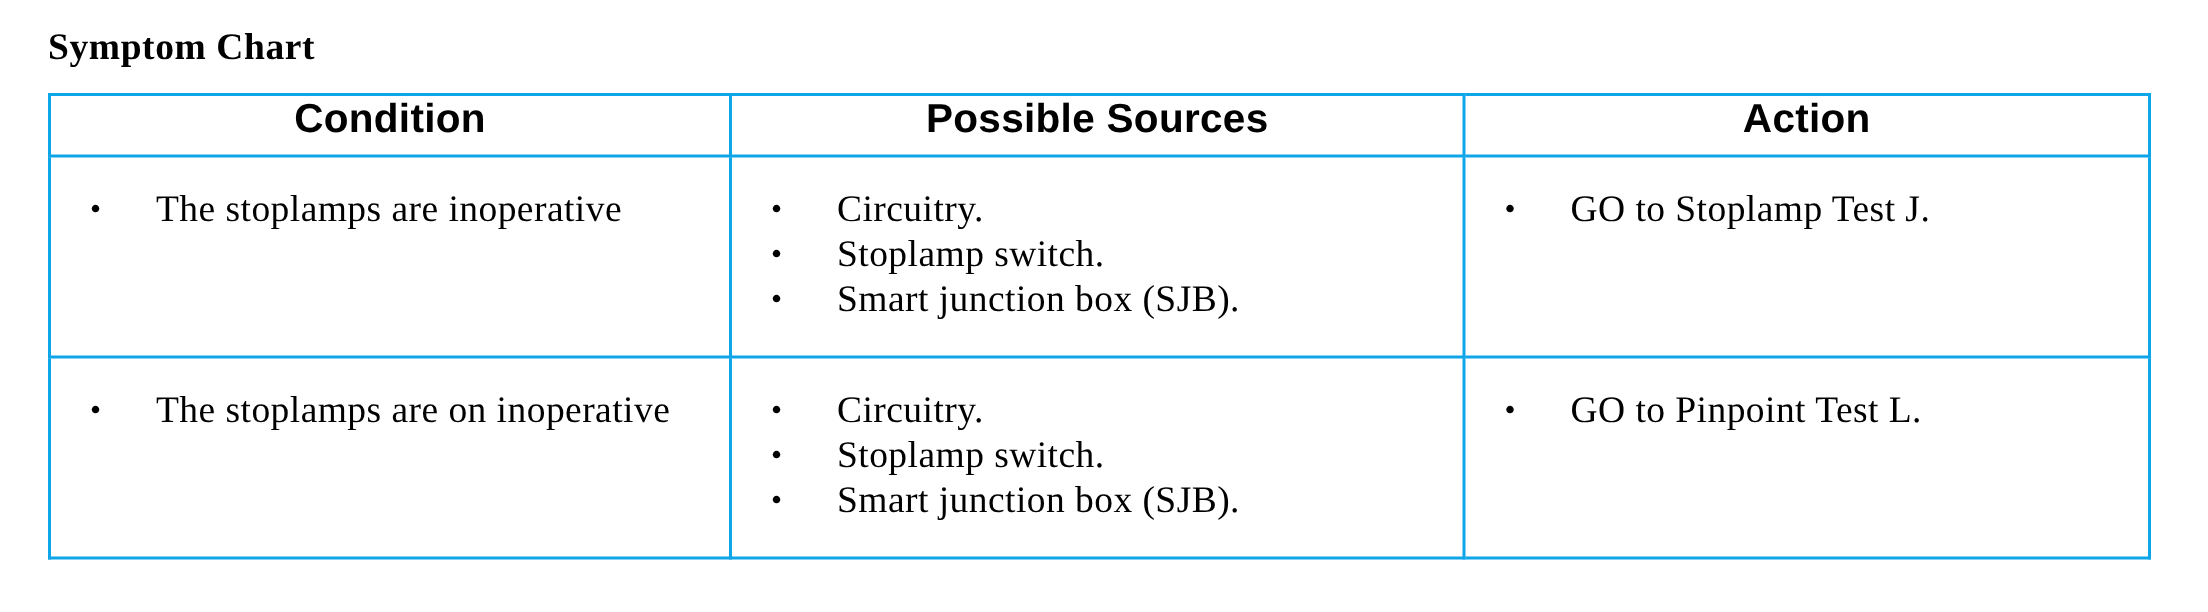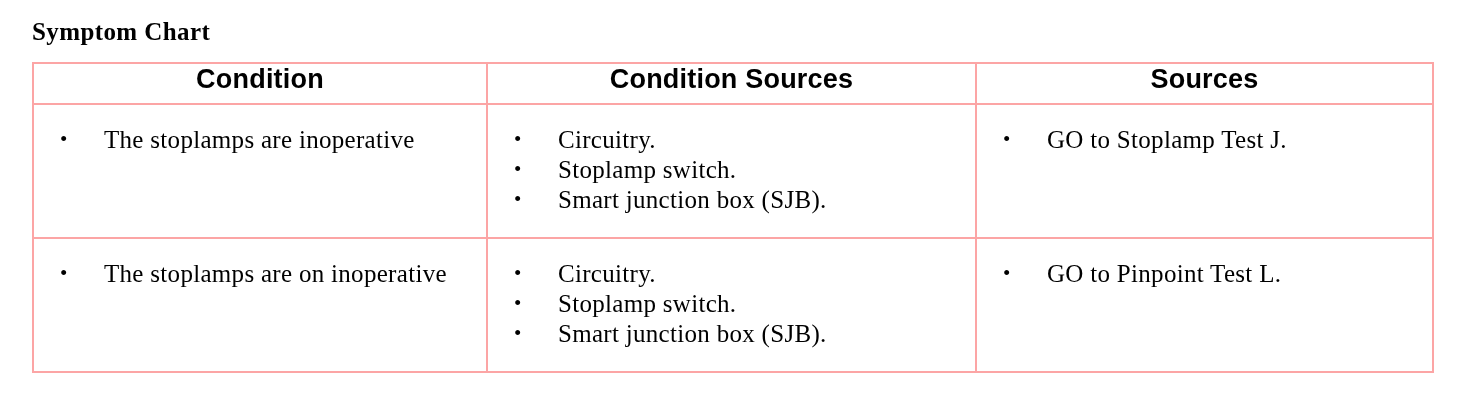--- a/index.html
+++ b/index.html
@@ -34,21 +34,21 @@
   .symptom-table {
     position: absolute;
     left: 32px;
     top: 62px;
     width: 1400px;
     border-collapse: collapse;
     table-layout: fixed;
   }
   .symptom-table td,
   .symptom-table th {
-    border: 2px solid #fca5a5;
+    border: 2px solid #0ea5e9;
     padding: 0;
     vertical-align: top;
     background: #ffffff;
   }
   .col-condition { width: 454px; }
   .col-sources   { width: 489px; }
   .col-action    { width: 457px; }
 
   thead th {
     height: 39px;
@@ -98,22 +98,22 @@
 
   <table class="symptom-table">
     <colgroup>
       <col class="col-condition">
       <col class="col-sources">
       <col class="col-action">
     </colgroup>
     <thead>
       <tr>
         <th>Condition</th>
-        <th>Condition Sources</th>
-        <th>Sources</th>
+        <th>Possible Sources</th>
+        <th>Action</th>
       </tr>
     </thead>
     <tbody>
 
       <tr class="row-tall">
         <td>
           <div class="cell-inner">
             <ul class="bullet-list">
               <li>The stoplamps are inoperative</li>
             </ul>

